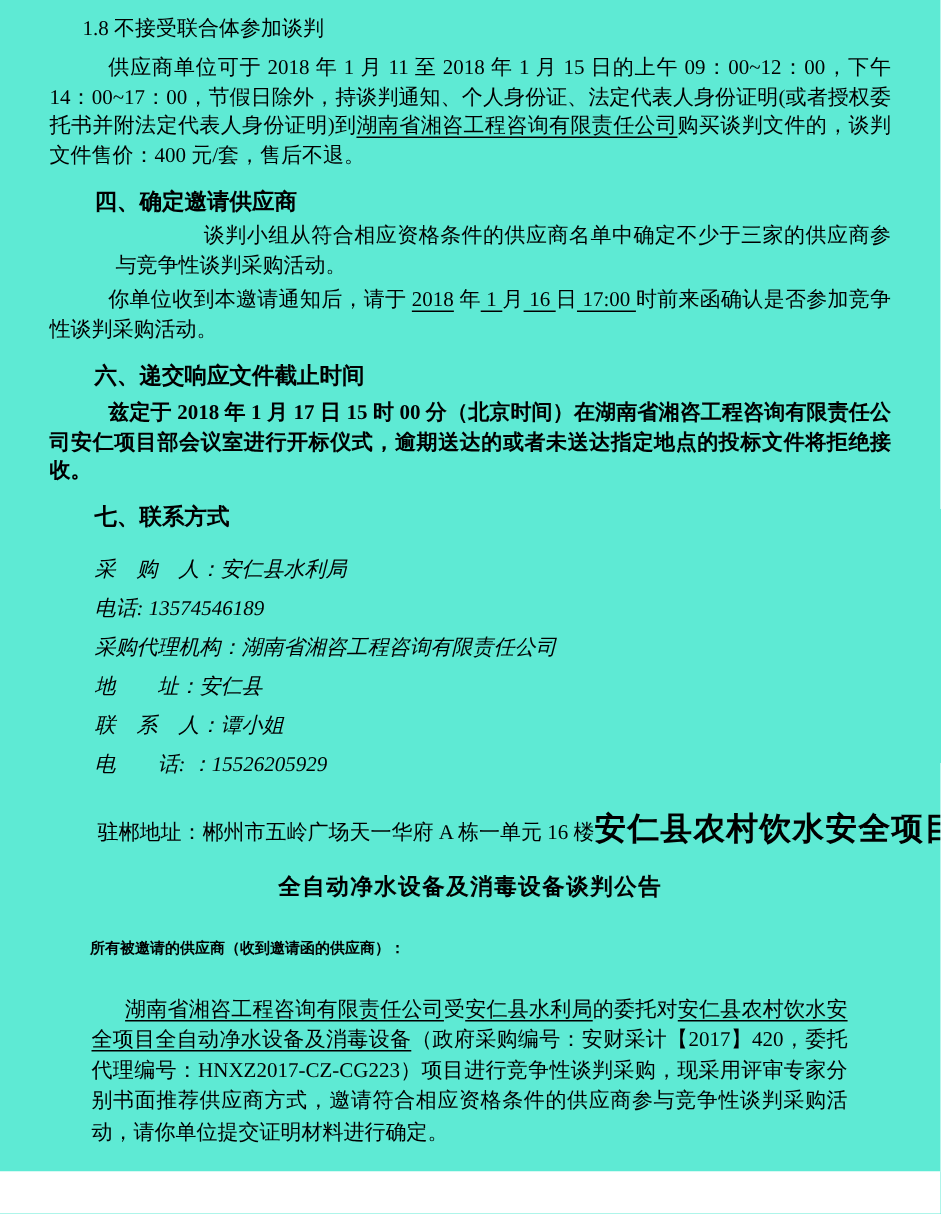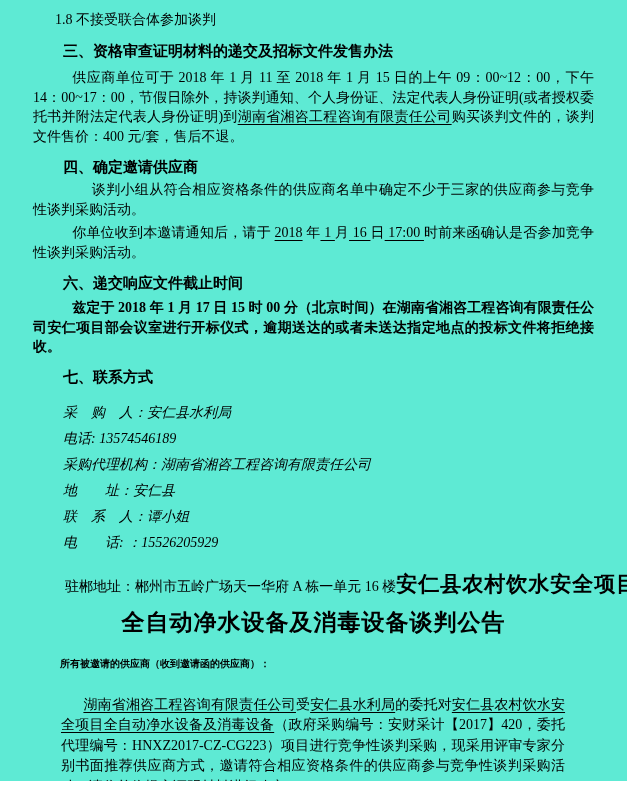--- a/index.html
+++ b/index.html
@@ -25,43 +25,42 @@
   }
   .para.pre{white-space:pre-wrap;}
   .indent-27{text-indent:2.8em;}
   .indent-4{text-indent:4.2em;}
   .u{text-decoration:underline;text-underline-offset:3px;}
   .contacts{margin:12px 0 0 30px;font-style:italic;}
   .contact-line{line-height:26px;}
   .address-line{margin:14px 0 0 32px;line-height:28px;white-space:nowrap;}
   .big-inline-title{font-weight:bold;font-size:21px;letter-spacing:1px;}
   .center-title{
-    text-align:center;font-weight:bold;font-size:23px;
+    text-align:center;font-weight:bold;font-size:15px;
     margin-top:9px;line-height:26px;letter-spacing:1px;
   }
   .invite-line{
     font-weight:bold;font-size:10px;margin:17px 0 0 27px;line-height:21px;
   }
   .final-para{
     margin:21px 29px 0 28px;
     text-align:justify;line-height:20.5px;text-indent:1.6em;
   }
 </style>
 </head>
 <body>
 
 <div class="page">
 
   <p class="clause">1.8 不接受联合体参加谈判</p>
 
-  <p class="sec-heading">三、资格审查证明材料的递交及招标文件发售办法</p>
   <p class="para indent-27"><span>供应商单位可于 2018 年 1 月 11 至 2018 年 1 月 15 日的上午 09：00~12：00，下午 14：00~17：00，节假日除外，持谈判通知、个人身份证、法定代表人身份证明(或者授权委托书并附法定代表人身份证明)到</span><span class="u">湖南省湘咨工程咨询有限责任公司</span><span>购买谈判文件的，谈判文件售价：400 元/套，售后不退。</span></p>
 
   <p class="sec-heading">四、确定邀请供应商</p>
-  <p class="para indent-4" style="margin-top:2px;">谈判小组从符合相应资格条件的供应商名单中确定不少于三家的供应商参与竞争性谈判采购活动。</p>
+  <p class="para indent-4" style="margin-top:2px;margin-left:44px;">谈判小组从符合相应资格条件的供应商名单中确定不少于三家的供应商参与竞争性谈判采购活动。</p>
 
   <p class="para pre indent-27" style="margin-top:4px;"><span>你单位收到本邀请通知后，请于 </span><span class="u">2018</span><span> 年</span><span class="u"> 1 </span><span>月</span><span class="u"> 16 </span><span>日</span><span class="u"> 17:00 </span><span>时前来函确认是否参加竞争性谈判采购活动。</span></p>
 
   <p class="sec-heading">六、递交响应文件截止时间</p>
   <p class="para indent-27" style="margin-top:4px;font-weight:bold;">兹定于 2018 年 1 月 17 日 15 时 00 分（北京时间）在湖南省湘咨工程咨询有限责任公司安仁项目部会议室进行开标仪式，逾期送达的或者未送达指定地点的投标文件将拒绝接收。</p>
 
   <p class="sec-heading" style="margin-top:10px;">七、联系方式</p>
 
   <div class="contacts">
     <p class="contact-line">采　购　人：安仁县水利局</p>

